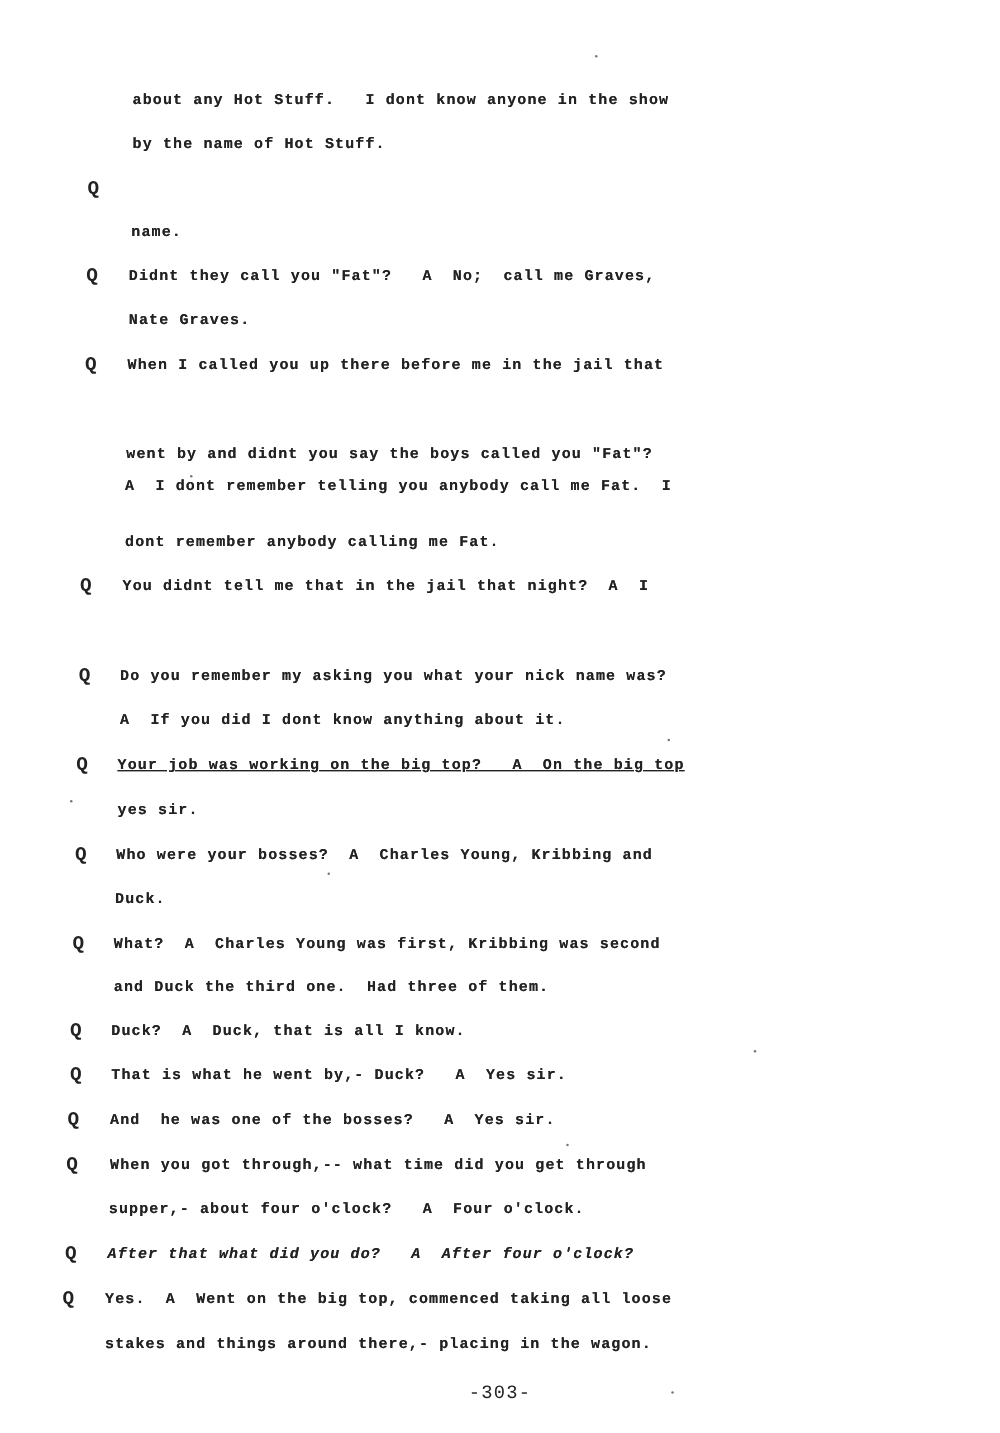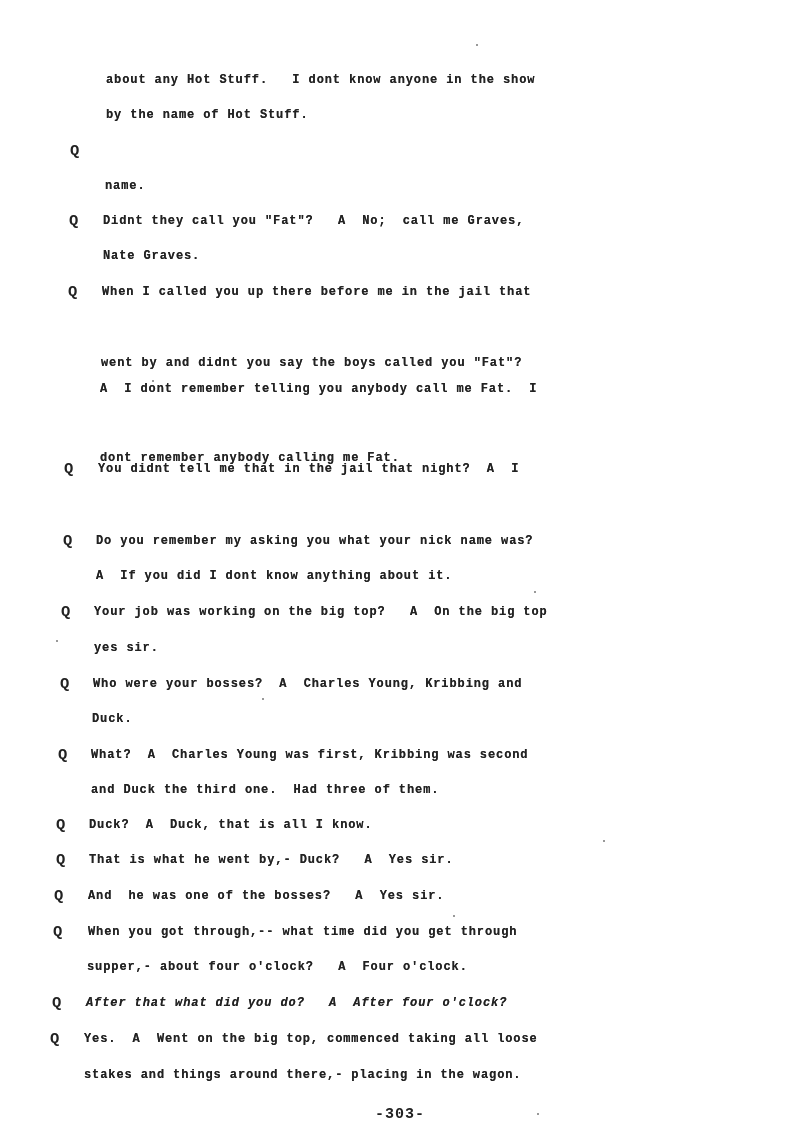--- a/index.html
+++ b/index.html
@@ -41,21 +41,21 @@
       font-weight: bold;
       color: #222;
     }
     .page-number {
       position: absolute;
       top: 1106px;
       left: 0;
       width: 800px;
       text-align: center;
       font-size: 15px;
-      font-weight: bold;
+      font-weight: normal;
       letter-spacing: 1px;
       color: #222;
     }
     .speck {
       position: absolute;
       width: 2px;
       height: 2px;
       background: #777;
       border-radius: 1px;
     }
@@ -79,33 +79,33 @@
   <div class="line" style="top:244px;left:103px;">Nate Graves.</div>
 
   <div class="marker" style="top:280px;left:68px;">Q</div>
   <div class="line" style="top:280px;left:102px;">When I called you up there before me in the jail that</div>
 
 
   <div class="line" style="top:351px;left:101px;">went by and didnt you say the boys called you "Fat"?</div>
 
   <div class="line" style="top:377px;left:100px;text-align:right;">A  I dont remember telling you anybody call me Fat.  I</div>
 
-  <div class="line" style="top:422px;left:100px;margin-top:24px;">dont remember anybody calling me Fat.</div>
+  <div class="line" style="top:422px;left:100px;">dont remember anybody calling me Fat.</div>
 
   <div class="marker" style="top:457px;left:64px;">Q</div>
   <div class="line" style="top:457px;left:98px;">You didnt tell me that in the jail that night?  A  I</div>
 
 
   <div class="marker" style="top:529px;left:63px;">Q</div>
   <div class="line" style="top:529px;left:96px;">Do you remember my asking you what your nick name was?</div>
 
   <div class="line" style="top:564px;left:96px;">A  If you did I dont know anything about it.</div>
 
   <div class="marker" style="top:600px;left:61px;">Q</div>
-  <div class="line" style="top:600px;left:94px;">Your job was working on the big top?   A  On the big top</div>
+  <div class="line" style="top:600px;left:94px;text-decoration:underline;">Your job was working on the big top?   A  On the big top</div>
 
   <div class="line" style="top:636px;left:94px;">yes sir.</div>
 
   <div class="marker" style="top:672px;left:60px;">Q</div>
   <div class="line" style="top:672px;left:93px;">Who were your bosses?  A  Charles Young, Kribbing and</div>
 
   <div class="line" style="top:707px;left:92px;">Duck.</div>
 
   <div class="marker" style="top:743px;left:58px;">Q</div>
   <div class="line" style="top:743px;left:91px;">What?  A  Charles Young was first, Kribbing was second</div>

